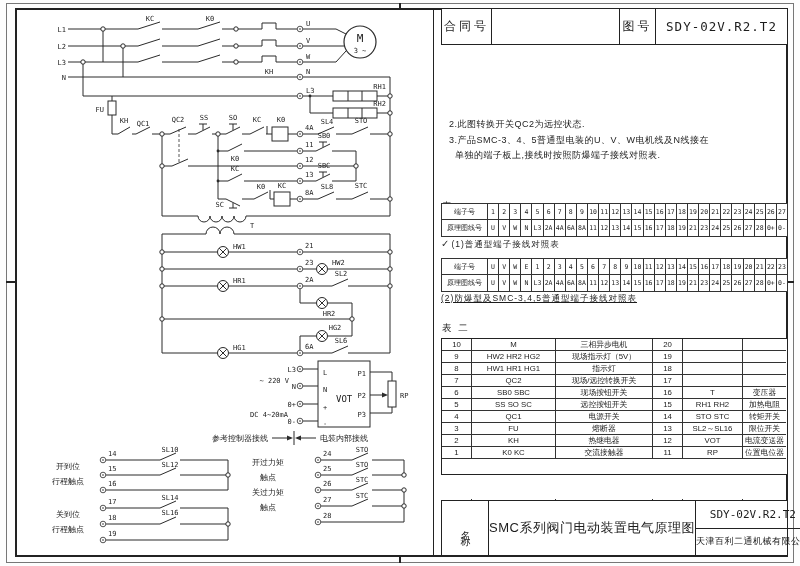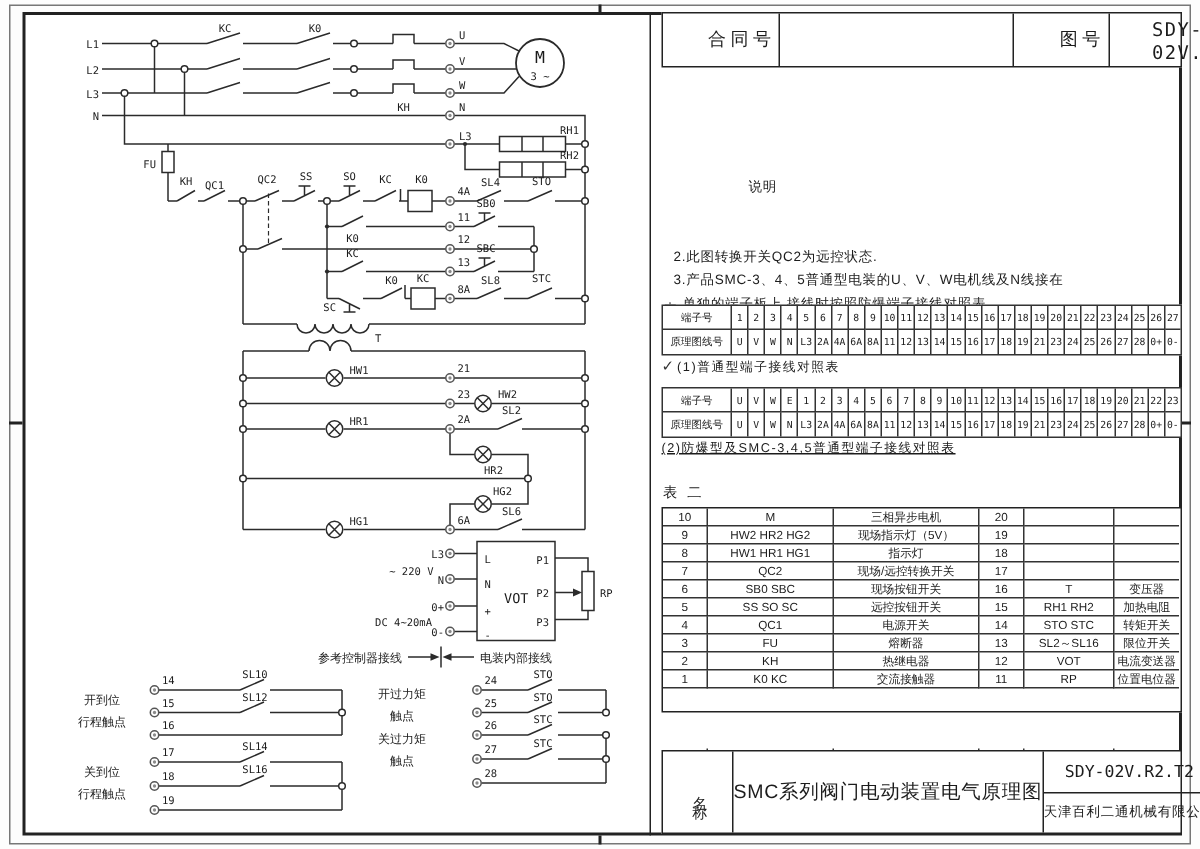--- a/index.html
+++ b/index.html
@@ -18,21 +18,21 @@
   svg.schem .to{fill:#fff;stroke:#555;stroke-width:1;}
   svg.schem .ti{fill:#8a8a8a;stroke:none;}
   svg.schem .dot{fill:#2b2b2b;stroke:none;}
   svg.schem .tri{fill:#2b2b2b;stroke:none;}
   svg.schem text{font-family:"DejaVu Sans Mono",monospace;font-size:7px;fill:#1c1c1c;}
   svg.schem text.zh{font-family:"Liberation Sans",sans-serif;font-size:8px;}
   svg.schem text.tm{text-anchor:middle;} svg.schem text.te{text-anchor:end;}
   svg.schem text.big{font-size:11px;} svg.schem text.mid{font-size:9px;}
   
   .titleblock{left:441px;top:8px;width:347px;height:37px;border:1.5px solid #222;display:flex;background:#fff;}
-  .titleblock>div{display:flex;align-items:center;justify-content:center;border-right:1.5px solid #222;margin-left:28px;}
+  .titleblock>div{display:flex;align-items:center;justify-content:center;border-right:1.5px solid #222;}
   .titleblock>div:last-child{border-right:none;}
   .tb-lab{font-size:12px;letter-spacing:3px;}
   .tb-no{font-family:"DejaVu Sans Mono",monospace;font-size:12.5px;letter-spacing:1px;}
   .notes{left:449px;top:86px;width:330px;font-size:9px;line-height:15.5px;letter-spacing:0.5px;white-space:pre;}
   .notes .ttl{padding-left:50px;}
   .seclab{font-size:9.5px;letter-spacing:2px;}
   .cap{font-size:8.5px;letter-spacing:1px;margin-top:48px;}
   .check{color:#333;font-size:10px;margin-right:1px;}
   .ttab{left:441px;width:347px;border:1px solid #333;background:#fff;display:flex;flex-direction:column;}
   .trow{display:flex;height:16px;}
@@ -431,21 +431,20 @@
   <div class="abs vdiv"></div>
 
   <div class="abs titleblock">
     <div style="flex:0 0 49px;" class="tb-lab">合同号</div>
     <div style="flex:0 0 127px;"></div>
     <div style="flex:0 0 35px;" class="tb-lab">图号</div>
     <div style="flex:1;" class="tb-no">SDY-02V.R2.T2</div>
   </div>
 
   <div class="abs notes">
-    <div class="ttl">说明</div>
     <div><div class="note-line">2.此图转换开关QC2为远控状态.</div><div class="note-line">3.产品SMC-3、4、5普通型电装的U、V、W电机线及N线接在</div><div class="note-line">  单独的端子板上,接线时按照防爆端子接线对照表.</div></div>
   </div>
 
   <div class="abs seclab" style="left:442px;top:176px;margin-top:24px;">表 一</div>
   <div class="abs cap" style="left:441px;top:190px;"><span class="check">✓</span><span>(1)普通型端子接线对照表</span></div>
   <div class="abs ttab" style="top:203px;">
     <div class="trow">
         <div class="tcell">端子号</div>
         <div class="tcell">1</div>
         <div class="tcell">2</div>

